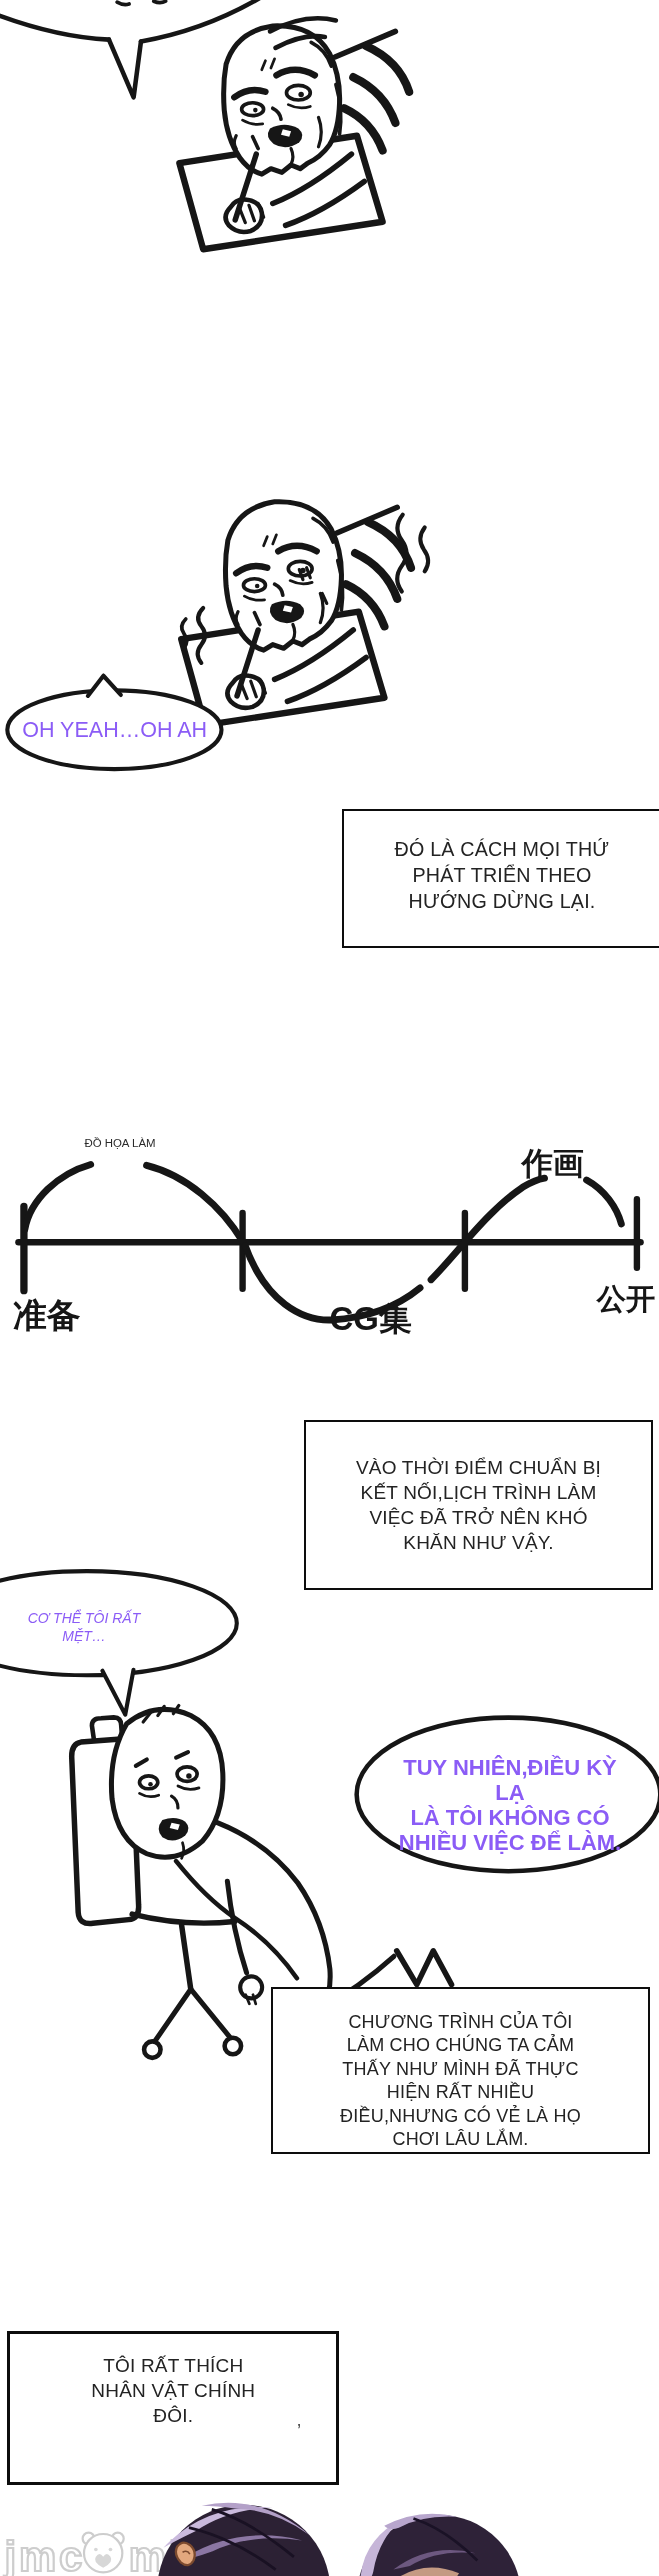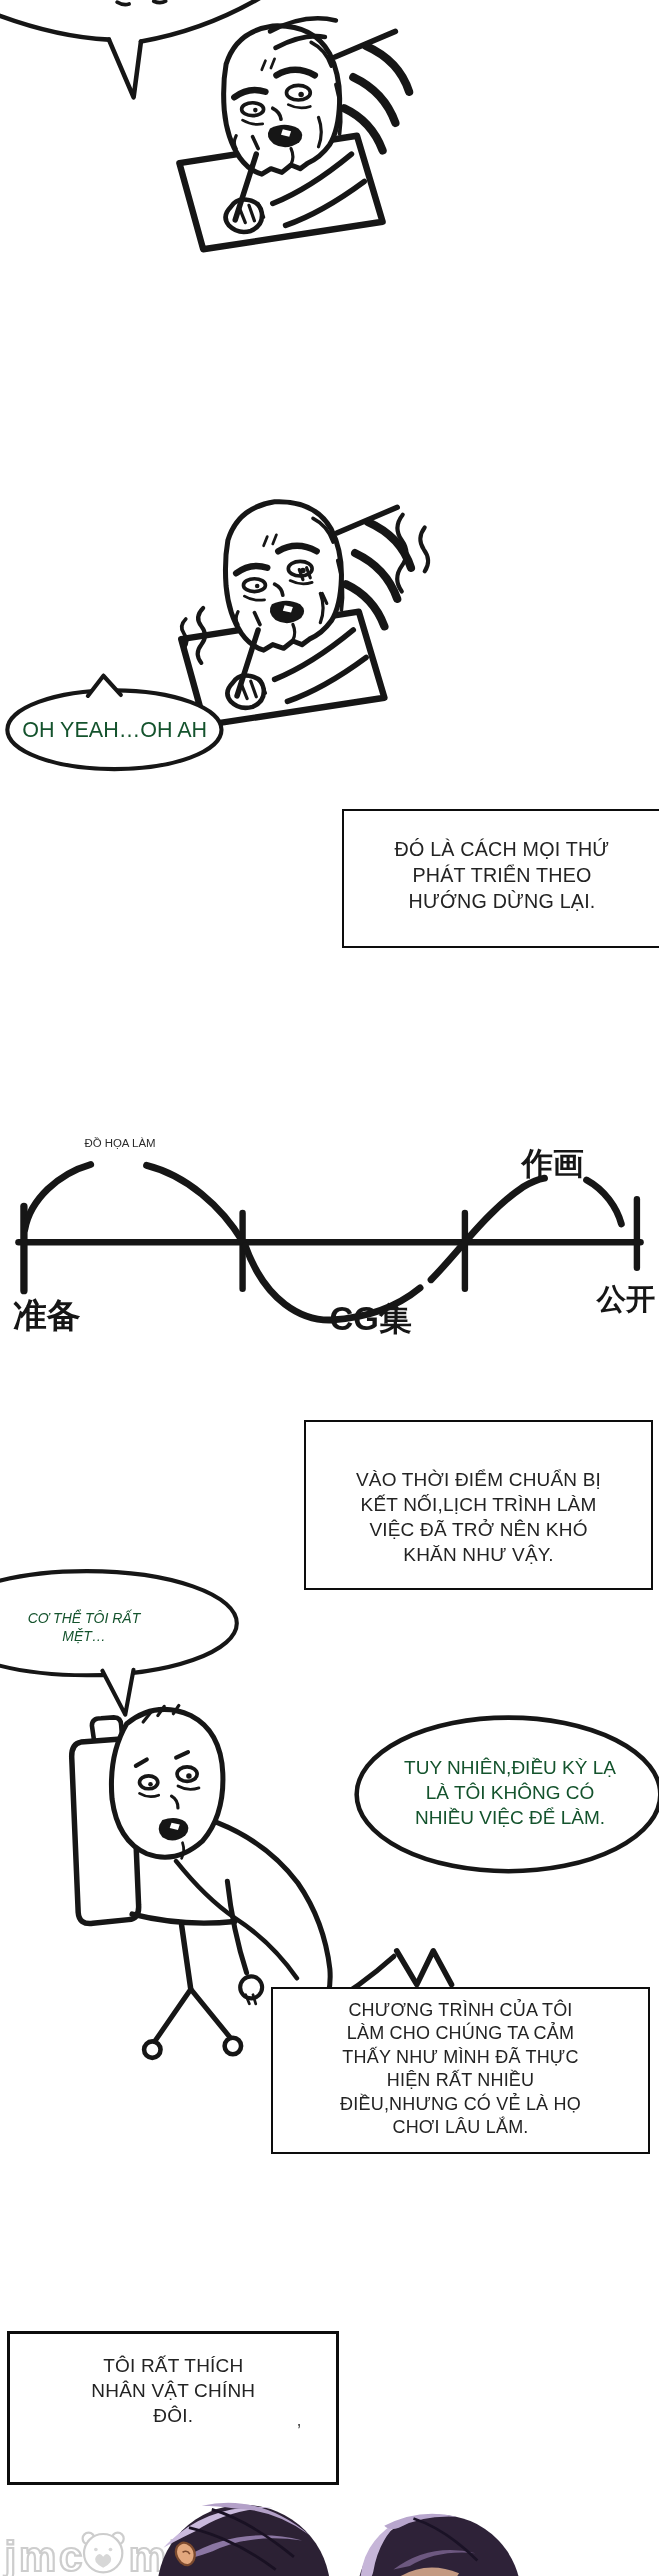--- a/index.html
+++ b/index.html
@@ -8,21 +8,21 @@
     background:#ffffff;overflow:hidden;
     font-family:"Liberation Sans","DejaVu Sans",sans-serif;color:#1c1c1c;
   }
   .page svg{position:absolute;display:block;}
   .caption{
     position:absolute;background:#ffffff;border:2.7px solid #0d0d0d;
     box-sizing:border-box;text-align:center;white-space:pre-line;
     color:#232323;letter-spacing:0.2px;
   }
   .bubble-text{
-    position:absolute;text-align:center;white-space:pre-line;color:#14532d;
+    position:absolute;text-align:center;white-space:pre-line;color:#8b5cf6;
   }
   .stray{position:absolute;color:#444;}
   .ink{stroke:#161616;fill:none;stroke-linecap:round;stroke-linejoin:round;}
 </style>
 </head>
 <body>
 
 <div class="page">
 
   <svg style="left:0;top:0" width="659" height="806" viewBox="0 0 720 880">
@@ -119,21 +119,21 @@
       <path d="M471 168 C500 139 531 94 571 67 C581 61 589 58 595 57" stroke-width="7.5"></path>
       <path d="M641 59 C661 70 674 89 679 107" stroke-width="7.5"></path>
     </g>
     <text x="131" y="23" text-anchor="middle" font-size="12.5" fill="#2a2a2a">ĐỒ HỌA LÀM</text>
     <text x="604" y="53" text-anchor="middle" font-size="34" font-weight="bold" fill="#161616">作画</text>
     <text x="14" y="220" font-size="37" font-weight="bold" fill="#161616">准备</text>
     <text x="405" y="223" text-anchor="middle" font-size="36" font-weight="bold" fill="#161616">CG集</text>
     <text x="684" y="200" text-anchor="middle" font-size="32" font-weight="bold" fill="#161616">公开</text>
   </svg>
 
-  <div class="caption" style="left:304px;top:1420px;width:349px;height:170px;font-size:19px;line-height:25px;padding-top:45px;">VÀO THỜI ĐIỂM CHUẨN BỊ
+  <div class="caption" style="left:304px;top:1420px;width:349px;height:170px;font-size:19px;line-height:25px;padding-top:33px;">VÀO THỜI ĐIỂM CHUẨN BỊ
 KẾT NỐI,LỊCH TRÌNH LÀM
 VIỆC ĐÃ TRỞ NÊN KHÓ
 KHĂN NHƯ VẬY.</div>
 
   <svg style="left:37px;top:1685px" width="421" height="440" viewBox="0 0 460 480">
     <g class="ink">
 
       <path d="M48 62 Q37 64 38 80 L45 248 Q46 262 61 260 L100 256 Q112 255 111 240 L104 72 Q103 58 88 59 Z" fill="#ffffff" stroke-width="6"></path>
       <path d="M62 58 L60 44 Q60 36 70 36 L84 35 Q92 35 92 44 L93 57" stroke-width="5"></path>
       <path d="M104 250 Q160 264 216 258" stroke-width="6"></path>
@@ -172,25 +172,25 @@
       <path d="M112 124 L137 172 L146 123 Z" fill="#ffffff" stroke="none"></path>
       <path d="M112 124 L137 172 M137 172 L146 123" stroke-width="4.5"></path>
     </g>
   </svg>
   <div class="bubble-text" style="left:0;top:1609px;width:168px;font-size:14px;line-height:18px;font-style:italic;">CƠ THỂ TÔI RẤT
 MỆT…</div>
 
   <svg style="left:353px;top:1712px" width="311" height="174" viewBox="0 0 340 190">
     <ellipse class="ink" cx="170" cy="90" rx="166" ry="84" fill="#ffffff" stroke-width="5"></ellipse>
   </svg>
-  <div class="bubble-text" style="left:392px;top:1755px;width:236px;font-size:19px;line-height:25px;">TUY NHIÊN,ĐIỀU KỲ LẠ
+  <div class="bubble-text" style="left:392px;top:1755px;width:236px;font-size:22px;line-height:25px;font-weight:bold;">TUY NHIÊN,ĐIỀU KỲ LẠ
 LÀ TÔI KHÔNG CÓ
 NHIỀU VIỆC ĐỂ LÀM.</div>
 
-  <div class="caption" style="left:271px;top:1987px;width:379px;height:167px;font-size:18px;line-height:23.4px;padding-top:10px;">CHƯƠNG TRÌNH CỦA TÔI
+  <div class="caption" style="left:271px;top:1987px;width:379px;height:167px;font-size:18px;line-height:23.4px;padding-top:22px;">CHƯƠNG TRÌNH CỦA TÔI
 LÀM CHO CHÚNG TA CẢM
 THẤY NHƯ MÌNH ĐÃ THỰC
 HIỆN RẤT NHIỀU
 ĐIỀU,NHƯNG CÓ VẺ LÀ HỌ
 CHƠI LÂU LẮM.</div>
 
   <div class="caption" style="left:7.3px;top:2331px;width:332px;height:154px;border-width:3.2px;font-size:19px;line-height:25px;padding-top:19px;">TÔI RẤT THÍCH
 NHÂN VẬT CHÍNH
 ĐÔI.</div>
   <span class="stray" style="left:297px;top:2420px;font-size:18.3px;">’</span>

